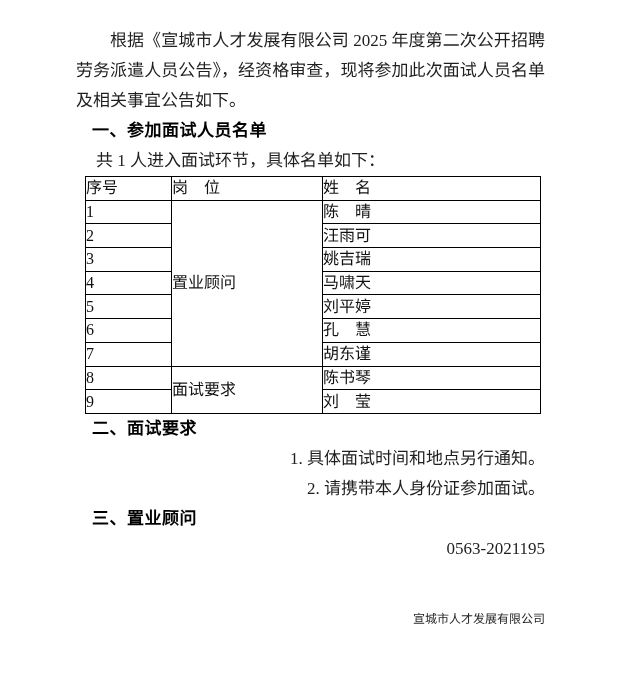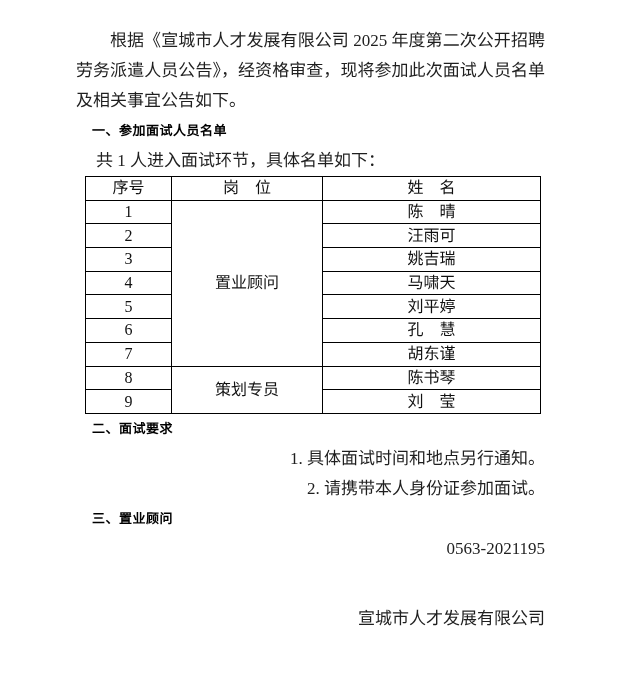--- a/index.html
+++ b/index.html
@@ -23,50 +23,49 @@
     text-align: justify;
     color: #1f1f1f;
   }
   .intro { text-indent: 34px; }
   .lead  { text-indent: 20px; }
   .list-item { text-indent: 18px; text-align: right; }
   .phone-line { text-indent: 37px; text-align: right; }
   .heading {
     font-family: "Liberation Sans", "DejaVu Sans", sans-serif;
     font-weight: 700;
-    font-size: 13px;
+    font-size: 17px;
     line-height: 30px;
     color: #000000;
     text-indent: 16px;
     letter-spacing: 0.5px;
   }
   table.roster {
     border-collapse: collapse;
     table-layout: fixed;
     width: 455px;
     margin-left: 9px;
     background: #ffffff;
   }
   table.roster td, table.roster th {
     border: 1px solid #000000;
     font-size: 16px;
     font-weight: 400;
-    text-align: center;
     vertical-align: middle;
     height: 23.7px;
     line-height: 22px;
     padding: 0;
     color: #111111;
     overflow: hidden;
     white-space: nowrap;
   }
   .signature {
     margin-top: 40px;
     text-align: right;
-    font-size: 17px;
+    font-size: 12px;
     line-height: 30px;
     color: #1f1f1f;
   }
 </style>
 </head>
 <body>
 
 <div class="page">
 
   <p class="body-text intro">根据《宣城市人才发展有限公司 2025 年度第二次公开招聘劳务派遣人员公告》，经资格审查，现将参加此次面试人员名单及相关事宜公告如下。</p>
@@ -113,21 +112,21 @@
         <tr>
           <td>6</td>
           <td>孔　慧</td>
         </tr>
         <tr>
           <td>7</td>
           <td>胡东谨</td>
         </tr>
         <tr>
           <td>8</td>
-          <td rowspan="2">策划专员</td>
+          <td rowspan="2">面试要求</td>
           <td>陈书琴</td>
         </tr>
         <tr>
           <td>9</td>
           <td>刘　莹</td>
         </tr>
       </tbody>
   </table>
 
   <div class="heading">二、面试要求</div>

